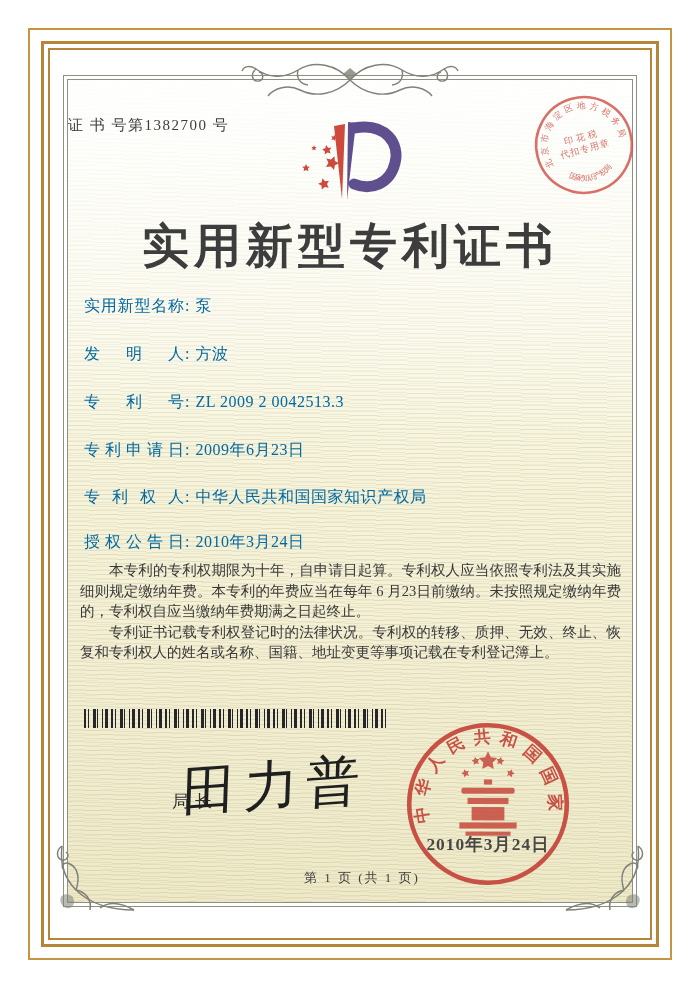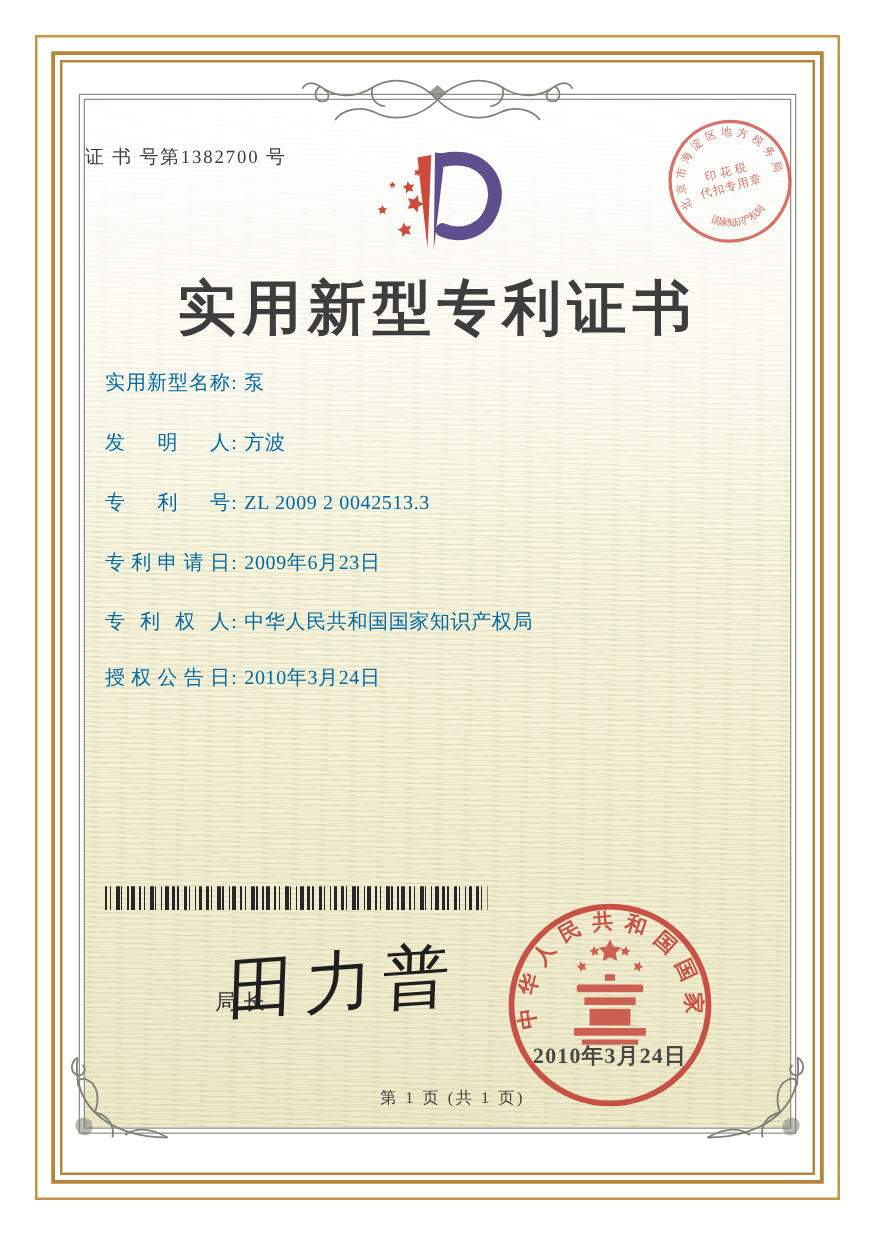--- a/index.html
+++ b/index.html
@@ -146,20 +146,22 @@
   <span class="flabel">专利申请日</span><span class="fcolon">:</span><span class="fvalue">2009年6月23日</span>
 </div>
 <div class="abs field-row" style="top:487px">
   <span class="flabel">专利权人</span><span class="fcolon">:</span><span class="fvalue">中华人民共和国国家知识产权局</span>
 </div>
 <div class="abs field-row" style="top:532px">
   <span class="flabel">授权公告日</span><span class="fcolon">:</span><span class="fvalue">2010年3月24日</span>
 </div>
 
 <div class="abs paras">
+  <p>本专利的专利权期限为十年，自申请日起算。专利权人应当依照专利法及其实施细则规定缴纳年费。本专利的年费应当在每年 6 月23日前缴纳。未按照规定缴纳年费的，专利权自应当缴纳年费期满之日起终止。</p>
+  <p>专利证书记载专利权登记时的法律状况。专利权的转移、质押、无效、终止、恢复和专利权人的姓名或名称、国籍、地址变更等事项记载在专利登记簿上。</p>
 </div>
 
 <div class="abs barcode"></div>
 
 <div class="abs director">局长</div>
 <div class="abs signature">田力普</div>
 
 <svg class="abs main-seal" viewBox="0 0 172 172">
   <circle cx="86" cy="86" r="77" fill="none" stroke="#c5453a" stroke-width="4.5"></circle>
   <path id="ringPath" d="M 28.6 103.5 A 60 60 0 1 1 143.4 103.5" fill="none"></path>

